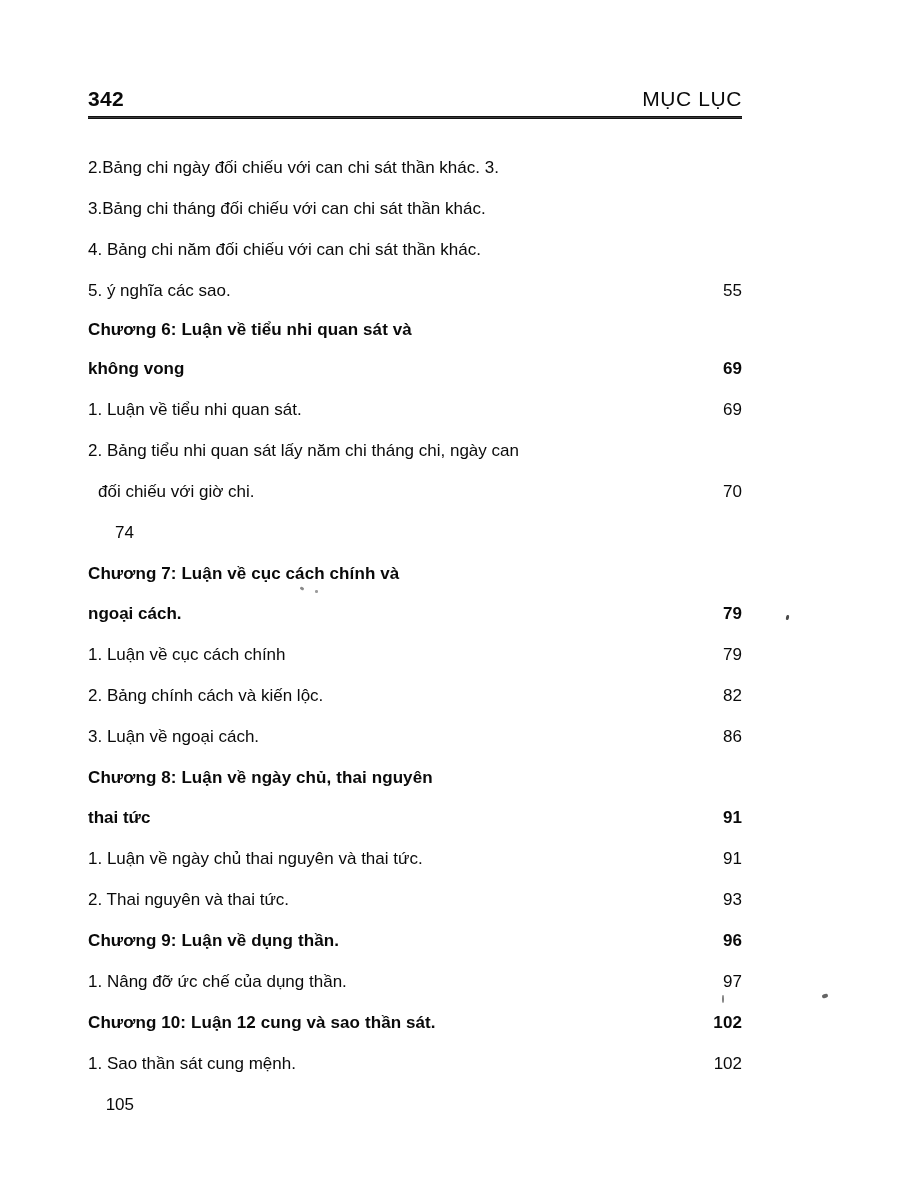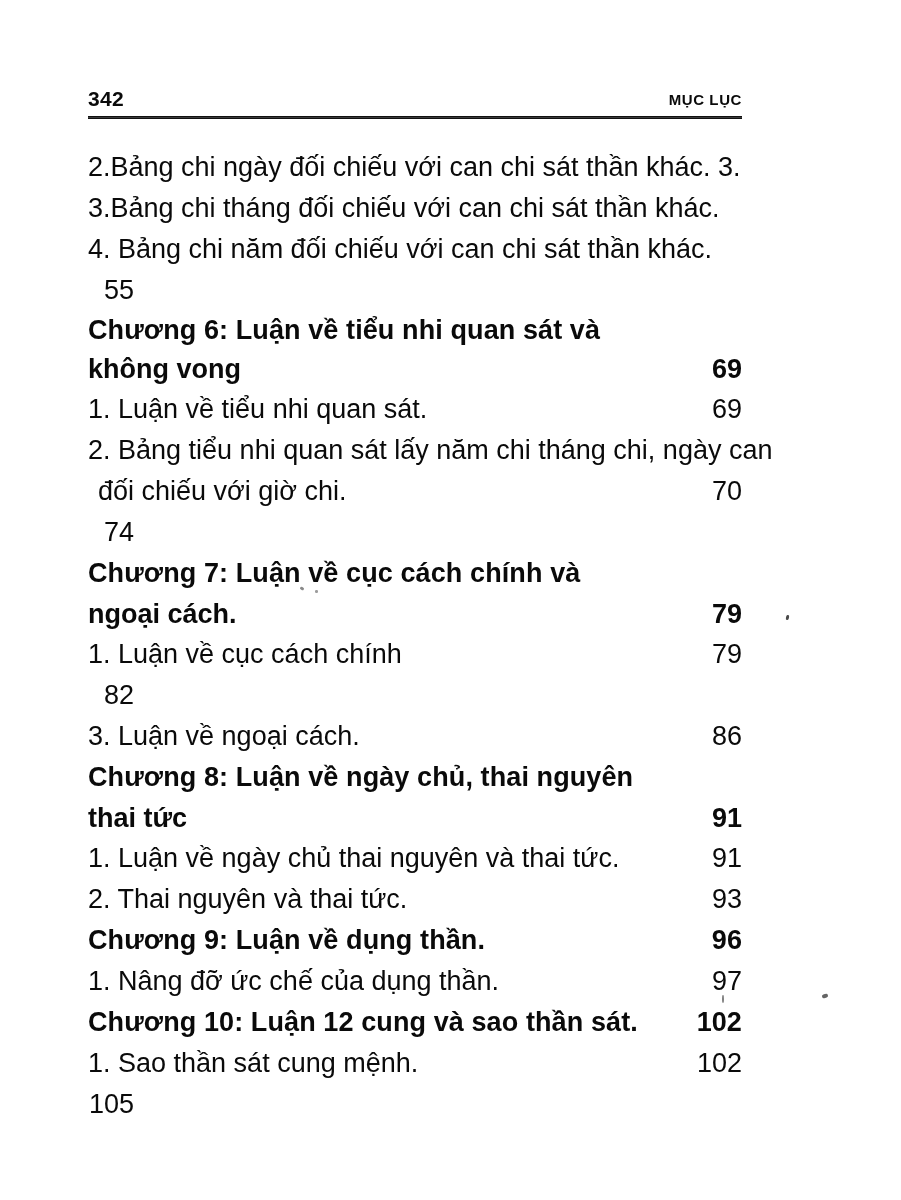--- a/index.html
+++ b/index.html
@@ -35,22 +35,22 @@
     display: flex;
     align-items: center;
     justify-content: space-between;
   }
   .folio {
     font-size: 21px;
     font-weight: bold;
     letter-spacing: 0.3px;
   }
   .head-title {
-    font-size: 15px;
-    font-weight: bold;
+    font-size: 21px;
+    font-weight: normal;
     letter-spacing: 0.6px;
   }
   .head-rule {
     position: absolute;
     left: 88px;
     top: 116px;
     width: 654px;
     height: 3px;
     background: #111111;
   }
@@ -70,21 +70,21 @@
     top: 147px;
     width: 654px;
   }
 
   .toc-row {
     position: relative;
     display: flex;
     align-items: center;
     justify-content: space-between;
     height: 41px;
-    font-size: 27px;
+    font-size: 17px;
     line-height: 41px;
     white-space: nowrap;
   }
   .toc-row .label {
     flex: 0 1 auto;
     overflow: visible;
   }
   .toc-row .page-no {
     flex: 0 0 auto;
     text-align: right;
@@ -138,20 +138,21 @@
       <span class="label">3.Bảng chi tháng đối chiếu với can chi sát thần khác.</span>
       <span class="page-no"></span>
     </div>
 
     <div class="toc-row item">
       <span class="label">4. Bảng chi năm đối chiếu với can chi sát thần khác.</span>
       <span class="page-no"></span>
     </div>
 
     <div class="toc-row item">
+      <span class="label">5. ý nghĩa các sao.</span>
       <span class="page-no">55</span>
     </div>
 
     <div class="toc-row chapter tight">
       <span class="label">Chương 6: Luận về tiểu nhi quan sát và</span>
       <span class="page-no"></span>
     </div>
 
     <div class="toc-row chapter-cont">
       <span class="label">không vong</span>
@@ -186,20 +187,21 @@
       <span class="label">ngoại cách.</span>
       <span class="page-no">79</span>
     </div>
 
     <div class="toc-row item">
       <span class="label">1. Luận về cục cách chính</span>
       <span class="page-no">79</span>
     </div>
 
     <div class="toc-row item">
+      <span class="label">2. Bảng chính cách và kiến lộc.</span>
       <span class="page-no">82</span>
     </div>
 
     <div class="toc-row item">
       <span class="label">3. Luận về ngoại cách.</span>
       <span class="page-no">86</span>
     </div>
 
     <div class="toc-row chapter">
       <span class="label">Chương 8: Luận về ngày chủ, thai nguyên</span>

